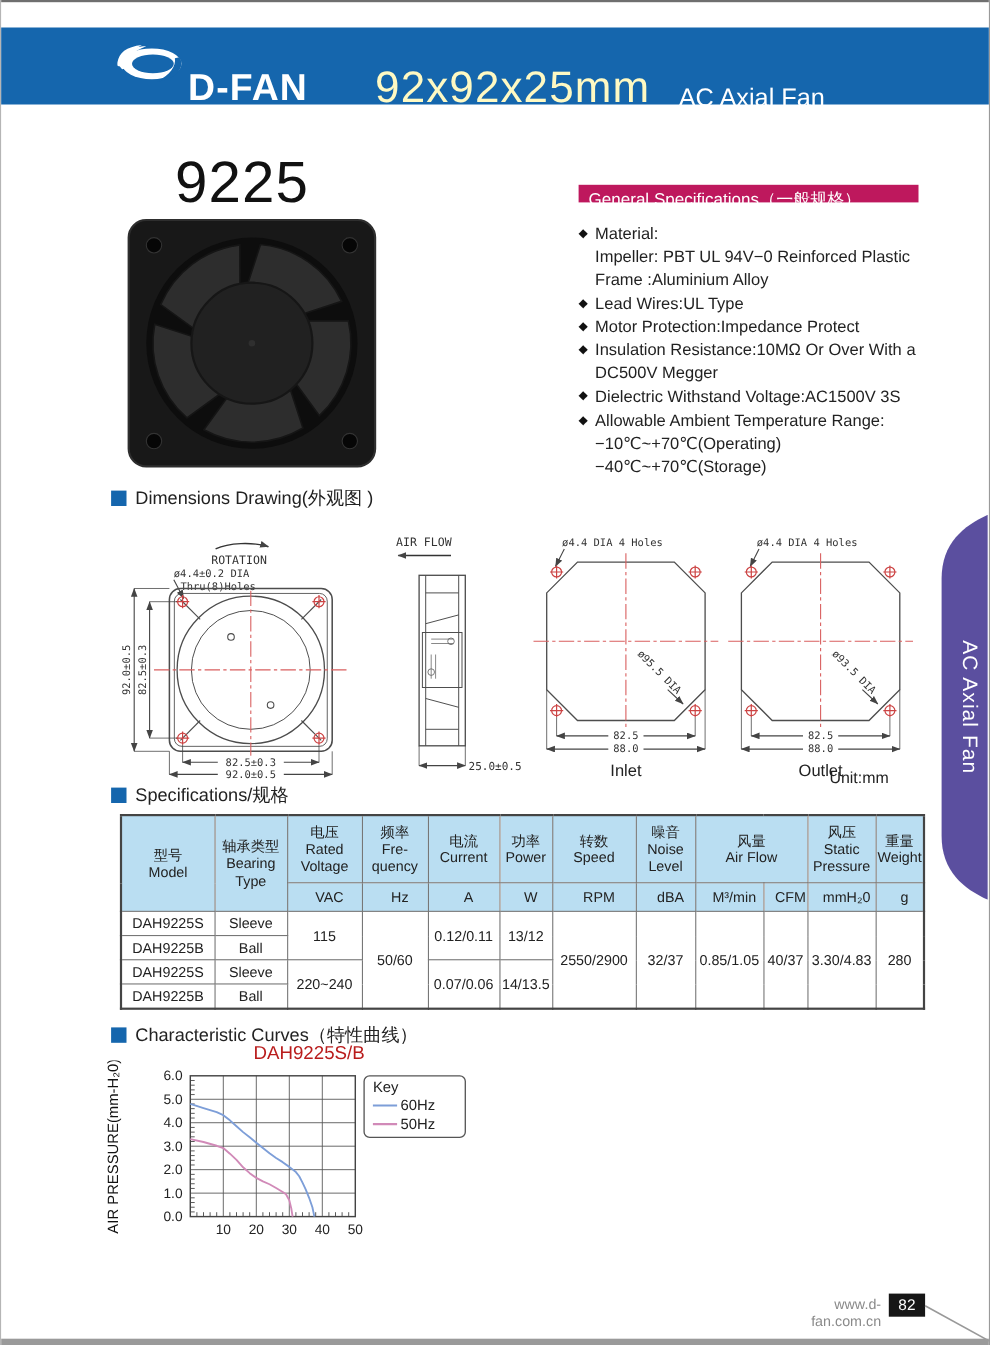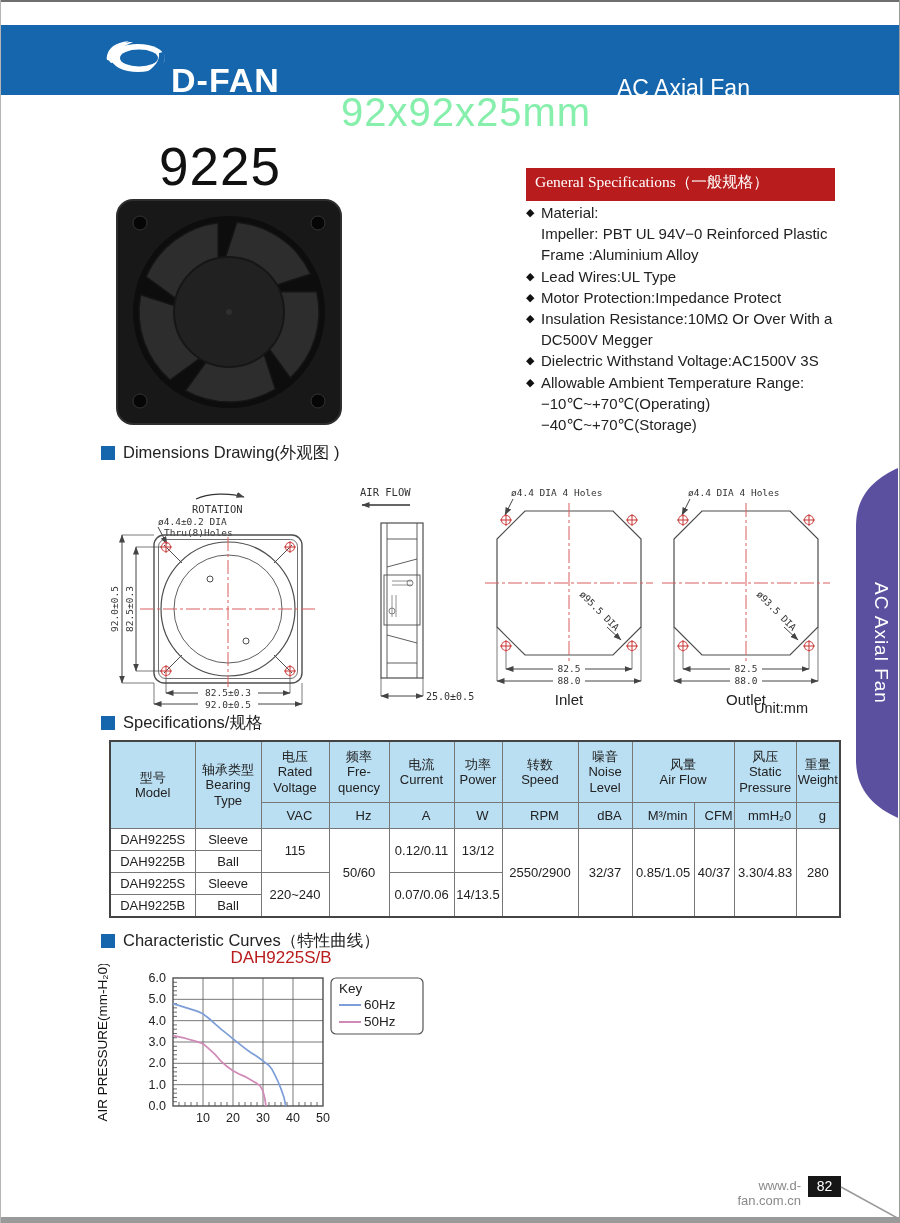--- a/index.html
+++ b/index.html
@@ -4,28 +4,28 @@
 <style>
   html,body{margin:0;padding:0;background:#e8e8e8;font-family:"Liberation Sans","DejaVu Sans",sans-serif;}
   .page{position:relative;width:900px;height:1223px;background:#ffffff;overflow:hidden;
         border-left:1px solid #b5b5b5;border-right:1px solid #9a9a9a;box-sizing:border-box;}
   .page-topline{position:absolute;top:0;left:0;width:100%;height:2px;background:#6f6f6f;}
   .page-bottomstrip{position:absolute;bottom:0;left:0;width:100%;height:6px;background:#9a9a9a;}
 
   
   .topbar{position:absolute;top:25px;left:0;width:100%;height:70px;background:#1566ad;display:flex;align-items:center;}
   .brand{position:absolute;left:170px;top:36px;color:#fff;font-size:34px;font-weight:bold;letter-spacing:1px;}
-  .size-title{position:absolute;left:340px;top:33px;color:#86efac;font-size:40px;font-weight:400;letter-spacing:1px;margin-top:32px;}
+  .size-title{position:absolute;left:340px;top:33px;color:#fef9c3;font-size:40px;font-weight:400;letter-spacing:1px;}
   .subtitle{position:absolute;left:616px;top:50px;color:#fff;font-size:23px;font-weight:400;}
 
   .model-number{position:absolute;left:158px;top:136px;font-size:53px;color:#111;letter-spacing:1px;}
 
   
-  .gs-title{position:absolute;left:525px;top:168px;width:300px;height:33px;background:#b91c1c;color:#fff;
-            font-size:15.5px;line-height:27px;padding-left:9px;font-family:Liberation Serif, serif;}
+  .gs-title{position:absolute;left:525px;top:168px;width:300px;height:16px;background:#be185d;color:#fff;
+            font-size:15.5px;line-height:27px;padding-left:9px;}
   .gs-list{position:absolute;left:525px;top:202px;width:330px;font-size:15px;color:#222;}
   .gs-line{position:relative;padding-left:15px;line-height:21.2px;}
   .gs-line .bullet{position:absolute;left:0;top:0;font-size:11px;color:#111;}
 
   .section-h{position:absolute;display:flex;align-items:center;gap:8px;font-size:16.5px;color:#222;}
   .section-sq{width:14px;height:14px;background:#1566ad;flex:0 0 auto;}
 
   
   .drawings svg text{font-family:"DejaVu Sans Mono","Liberation Mono",monospace;fill:#333;}
   .drawings svg .viewlabel{font-family:"Liberation Sans","DejaVu Sans",sans-serif;font-size:15px;fill:#222;}

